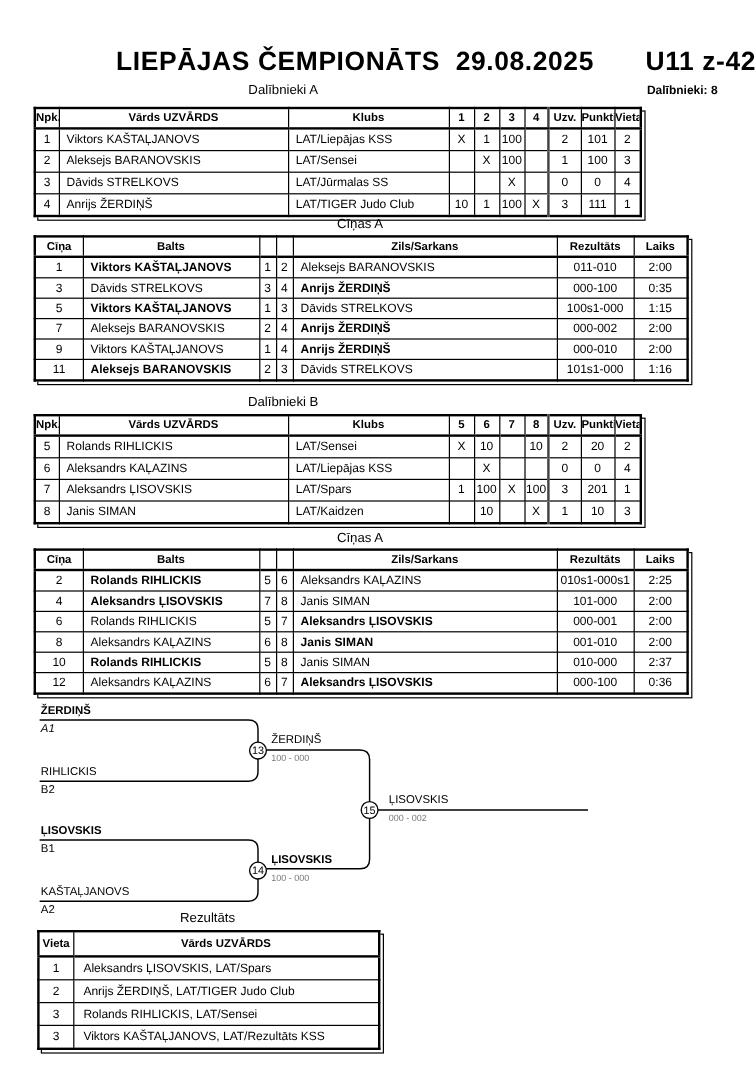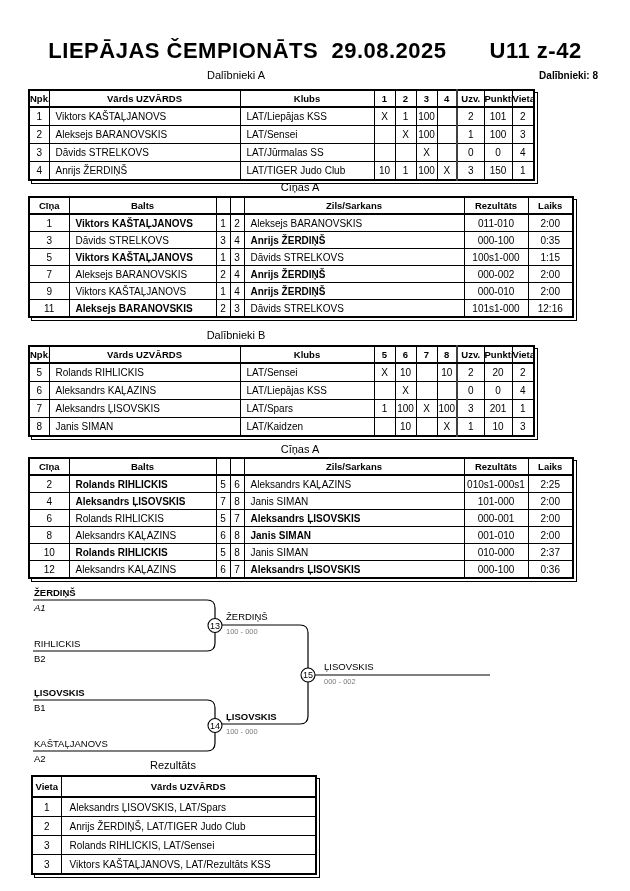--- a/index.html
+++ b/index.html
@@ -2,21 +2,21 @@
 <html><head>
 <meta charset="utf-8">
 <style>
   html,body { margin:0; padding:0; background:#fff; }
   .page {
     position:relative; width:630px; height:891px; background:#fff;
     font-family:"Liberation Sans", sans-serif; color:#000; overflow:hidden;
   }
   .title {
     position:absolute; top:38px; left:0; width:630px;
-    display:flex; justify-content:center; gap:43px;
+    display:flex; justify-content:flex-end; gap:43px;
     font-size:22px; font-weight:bold; letter-spacing:0.5px; white-space:pre;
   }
   .sec-heading {
     position:absolute; font-size:11px; font-weight:normal; text-align:center;
   }
   .participants-total {
     position:absolute; top:70px; left:430px; width:168px;
     font-size:10px; font-weight:bold; text-align:right;
   }
   table { border-collapse:collapse; table-layout:fixed; position:absolute; background:#fff;
@@ -124,21 +124,21 @@
         </tr>
         <tr>
           <td>4</td>
           <td>Anrijs ŽERDIŅŠ</td>
           <td>LAT/TIGER Judo Club</td>
           <td>10</td>
           <td>1</td>
           <td>100</td>
           <td>X</td>
           <td>3</td>
-          <td>150</td>
+          <td>111</td>
           <td>1</td>
         </tr>
       </tbody>
   </table>
 
   <div class="sec-heading" style="top:181px; left:28px; width:544px;">Cīņas A</div>
 
   <table class="fights" style="top:196px; left:28px;">
     <colgroup>
       <col style="width:40px">
@@ -206,21 +206,21 @@
           <td>000-010</td>
           <td>2:00</td>
         </tr>
         <tr>
           <td>11</td>
           <td class="b">Aleksejs BARANOVSKIS</td>
           <td>2</td>
           <td>3</td>
           <td>Dāvids STRELKOVS</td>
           <td>101s1-000</td>
-          <td>12:16</td>
+          <td>1:16</td>
         </tr>
       </tbody>
   </table>
 
   <div class="sec-heading" style="top:329px; left:0; width:472px;">Dalībnieki B</div>
 
   <table class="roster" style="top:345px; left:28px;">
     <colgroup>
       <col style="width:20px">
         <col style="width:191px">

